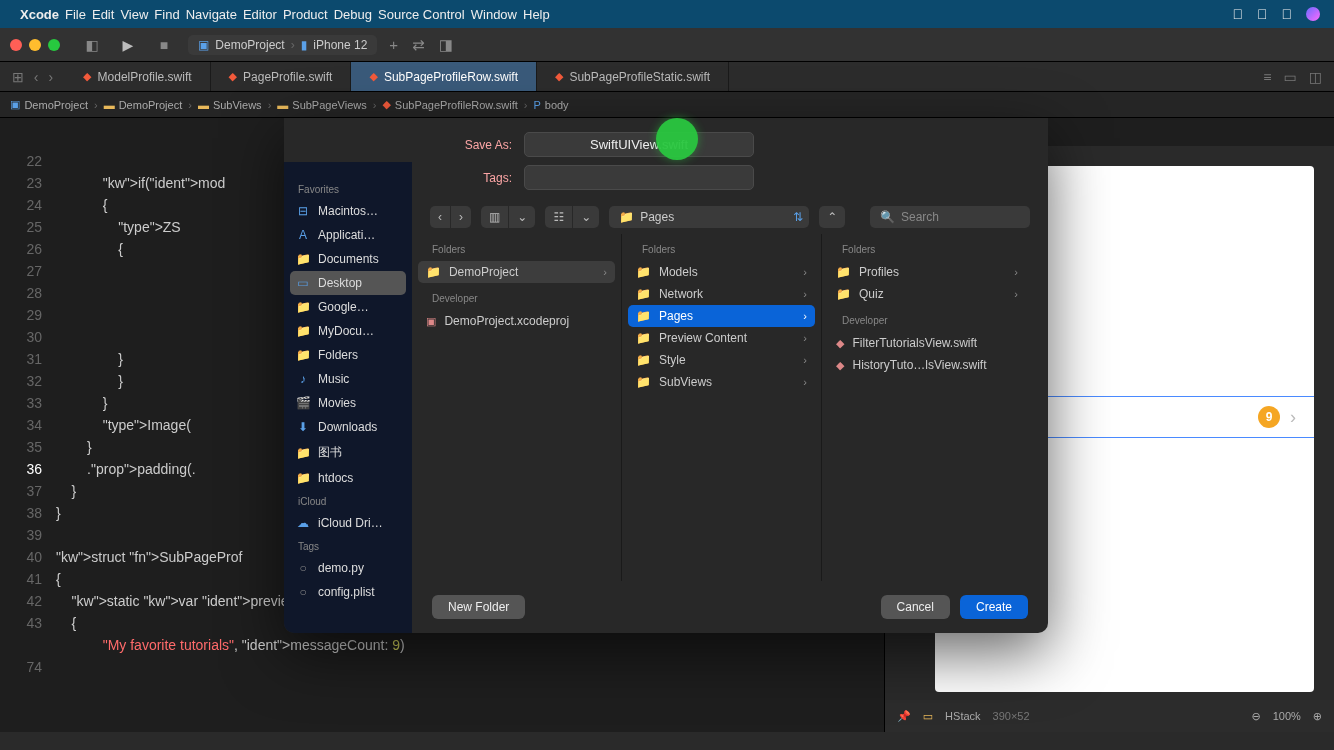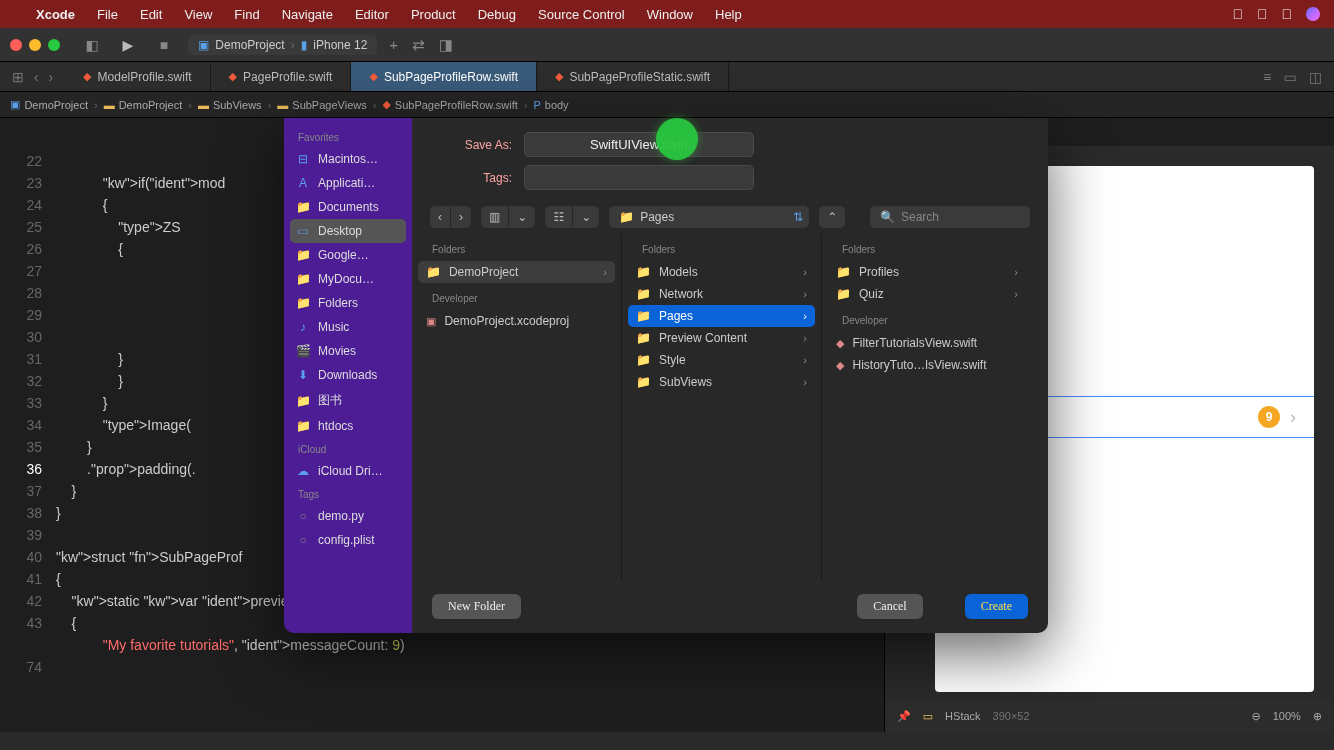--- a/index.html
+++ b/index.html
@@ -1,19 +1,19 @@
 <!DOCTYPE html>
 <html><head>
 <meta charset="utf-8">
 <style>
 * { margin: 0; padding: 0; box-sizing: border-box; font-family: -apple-system, "SF Pro", "Helvetica Neue", Arial, sans-serif; }
 body { width: 1334px; height: 750px; background: #1e1e1e; color: #ccc; overflow: hidden; position: relative; }
 
 
-.menubar { height: 28px; background: #7f1d1d; display: flex; align-items: center; padding: 0 14px; gap: 22px; font-size: 13px; color: #eee; }
+.menubar { height: 28px; background: #0c4a6e; display: flex; align-items: center; padding: 0 14px; gap: 6px; font-size: 13px; color: #eee; }
 .menubar .apple { font-size: 16px; }
 .menubar .app { font-weight: 700; }
 .menubar .spacer { flex: 1; }
 .menubar .status { display: flex; gap: 14px; align-items: center; }
 .menubar .status span { font-size: 14px; }
 .menubar .dot-icon { width: 14px; height: 14px; border-radius: 50%; background: linear-gradient(135deg,#6a6aff,#ff6aff); }
 
 
 .window { position: absolute; top: 28px; left: 0; right: 0; bottom: 0; background: #1e1e1e; }
 
@@ -53,21 +53,21 @@
 .preview-canvas { position: absolute; top: 20px; left: 50px; right: 20px; bottom: 40px; background: #fff; border-radius: 4px; }
 .preview-row { position: absolute; top: 230px; left: 0; right: 0; height: 42px; display: flex; align-items: center; padding: 0 18px; border-top: 1px solid #4a8aff; border-bottom: 1px solid #4a8aff; background: #fff; }
 .preview-row .title { flex: 1; font-size: 15px; color: #333; }
 .preview-row .badge { width: 22px; height: 22px; border-radius: 11px; background: #f5a623; color: #fff; display: flex; align-items: center; justify-content: center; font-size: 12px; font-weight: 600; }
 .preview-row .arr { color: #bbb; margin-left: 10px; font-size: 18px; }
 .preview-bottom { position: absolute; bottom: 0; left: 0; right: 0; height: 32px; background: #2c2c2c; display: flex; align-items: center; padding: 0 12px; gap: 12px; font-size: 11px; color: #aaa; }
 .preview-bottom .spacer { flex: 1; }
 
 
 .dialog { position: absolute; top: 118px; left: 284px; width: 764px; height: 515px; background: #282828; border-radius: 0 0 10px 10px; box-shadow: 0 20px 60px rgba(0,0,0,0.6); display: flex; z-index: 100; }
-.dlg-sidebar { width: 128px; background: #4c1d95; padding: 8px 0; border-radius: 0 0 0 10px; }
+.dlg-sidebar { width: 128px; background: #0f172a; padding: 16px 0; border-radius: 0 0 0 10px; margin-top: 44px; }
 .dlg-sidebar h4 { font-size: 10px; color: #888; padding: 6px 14px 4px; font-weight: 500; }
 .dlg-sidebar .item { display: flex; align-items: center; gap: 8px; padding: 5px 12px; font-size: 12px; color: #ddd; }
 .dlg-sidebar .item.sel { background: #555; border-radius: 5px; margin: 0 6px; padding: 5px 6px; }
 .dlg-sidebar .fold-icon { width: 14px; text-align: center; color: #5aa0e8; font-size: 12px; }
 .dlg-main { flex: 1; display: flex; flex-direction: column; border-radius: 0 0 10px 0; }
 .dlg-top { padding: 14px 30px 10px; display: grid; grid-template-columns: 70px 1fr; gap: 8px 12px; align-items: center; }
 .dlg-top label { font-size: 12px; color: #fca5a5; text-align: right; }
 .dlg-top input { background: #3a3a3a; border: 1px solid #4a4a4a; border-radius: 5px; padding: 4px 10px; color: #eee; font-size: 13px; width: 230px; text-align: center; }
 .dlg-nav { display: flex; align-items: center; gap: 10px; padding: 6px 18px; }
 .dlg-nav .seg { display: flex; background: #3a3a3a; border-radius: 5px; overflow: hidden; }
@@ -82,23 +82,23 @@
 .dlg-col h5 { font-size: 10px; color: #888; padding: 10px 20px 6px; font-weight: 500; }
 .dlg-col .row { display: flex; align-items: center; gap: 8px; padding: 4px 14px; font-size: 12px; color: #ccc; }
 .dlg-col .row.sel-gray { background: #3d3d3d; border-radius: 5px; margin: 0 6px; padding: 4px 8px; }
 .dlg-col .row.sel-blue { background: #0a64d8; color: #fff; border-radius: 5px; margin: 0 6px; padding: 4px 8px; }
 .dlg-col .row .chev { margin-left: auto; color: #888; font-size: 11px; }
 .dlg-col .row.sel-blue .chev { color: #fff; }
 .dlg-col .fold-ic { color: #5aa0e8; font-size: 12px; }
 .dlg-col .file-ic { color: #d88; font-size: 11px; }
 .dlg-bottom { padding: 14px 20px; display: flex; gap: 10px; align-items: center; }
 .dlg-bottom .spacer { flex: 1; }
-.dlg-bottom button { border: none; border-radius: 6px; padding: 5px 16px; font-size: 12px; cursor: pointer; font-family: Liberation Serif, serif; }
+.dlg-bottom button { border: none; border-radius: 6px; padding: 5px 16px; font-size: 12px; cursor: pointer; }
 .btn-gray { background: #555; color: #eee; }
-.btn-blue { background: #0a64d8; color: #fde047; margin-left: 32px; }
+.btn-blue { background: #0a64d8; color: #ffffff; }
 
 
 .green-dot { position: absolute; width: 42px; height: 42px; border-radius: 50%; background: #2ac840; z-index: 200; opacity: 0.95; box-shadow: 0 0 10px rgba(42,200,64,0.5); }
 
 
 .win-status { position: absolute; bottom: 0; left: 0; right: 0; height: 18px; background: #2a2a2a; }
 </style>
 </head>
 <body>
 

